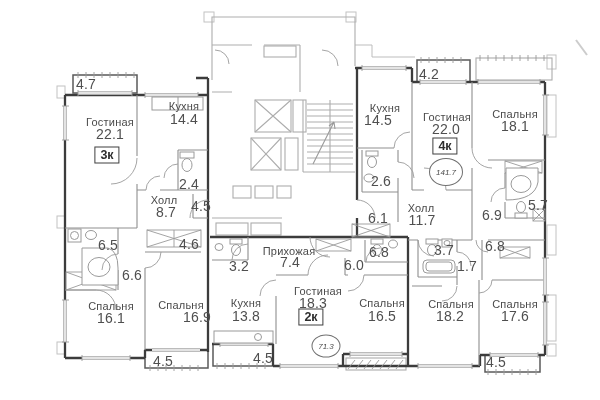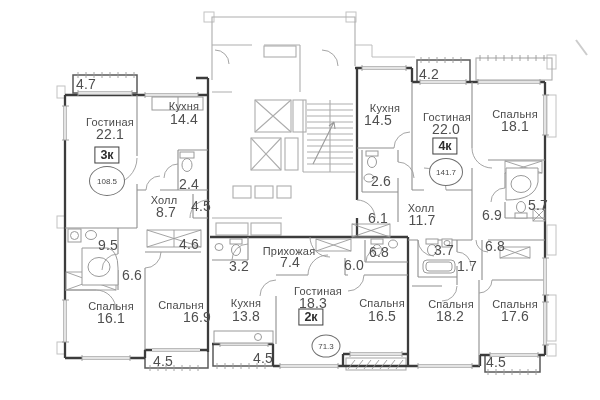--- a/index.html
+++ b/index.html
@@ -7,21 +7,21 @@
          font-family:"Liberation Sans",sans-serif;}
   .stage svg{position:absolute;left:0;top:0;}
   .lbl{position:absolute;transform:translate(-50%,-50%);font-size:11px;color:#4a4a4a;
        white-space:nowrap;letter-spacing:.2px;line-height:1;}
   .num{font-size:14px;color:#4f4f4f;}
   .type-badge{position:absolute;transform:translate(-50%,-50%);border:1.6px solid #3f3f3f;
        background:#fff;color:#2e2e2e;font-weight:bold;font-size:12.5px;padding:0 5px;
        height:15px;line-height:15px;}
   .total-oval{position:absolute;transform:translate(-50%,-50%);border:1.1px solid #6f6f6f;
        border-radius:50%;display:flex;align-items:center;justify-content:center;
-       font-size:8px;color:#4a4a4a;background:#fff;}
+       font-size:8px;color:#4a4a4a;background:#fff;font-style:italic;}
 </style>
 </head>
 <body>
 
 <div class="stage">
 
 <svg width="600" height="400" viewBox="0 0 600 400">
 
   <g stroke="#c2c2c2" fill="none" stroke-width="1">
     <rect x="57" y="86" width="8" height="12"></rect>
@@ -212,28 +212,27 @@
     <path d="M492,280 A13,13 0 0 1 479,293"></path>
     <path d="M215,50 A14,14 0 0 1 229,64"></path>
     <path d="M338,66 A16,16 0 0 0 322,50"></path>
   </g>
 </svg>
 
 <div class="lbl num" style="left:86px;top:84px">4.7</div>
 <div class="lbl" style="left:110px;top:122px">Гостиная</div>
 <div class="lbl num" style="left:110px;top:134px">22.1</div>
 <div class="type-badge" style="left:107px;top:155px">3к</div>
-<div class="total-oval" style="left:107px;top:181px;width:34px;height:28px">108.5</div>
 <div class="lbl" style="left:184px;top:106px">Кухня</div>
 <div class="lbl num" style="left:184px;top:119px">14.4</div>
 <div class="lbl num" style="left:189px;top:184px">2.4</div>
 <div class="lbl" style="left:164px;top:200px">Холл</div>
 <div class="lbl num" style="left:166px;top:212px">8.7</div>
 <div class="lbl num" style="left:201px;top:206px">4.5</div>
-<div class="lbl num" style="left:108px;top:245px">9.5</div>
+<div class="lbl num" style="left:108px;top:245px">6.5</div>
 <div class="lbl num" style="left:189px;top:244px">4.6</div>
 <div class="lbl num" style="left:132px;top:275px">6.6</div>
 <div class="lbl" style="left:111px;top:306px">Спальня</div>
 <div class="lbl num" style="left:111px;top:318px">16.1</div>
 <div class="lbl" style="left:181px;top:305px">Спальня</div>
 <div class="lbl num" style="left:197px;top:317px">16.9</div>
 <div class="lbl num" style="left:163px;top:361px">4.5</div>
 
 <div class="lbl" style="left:289px;top:251px">Прихожая</div>
 <div class="lbl num" style="left:290px;top:262px">7.4</div>

